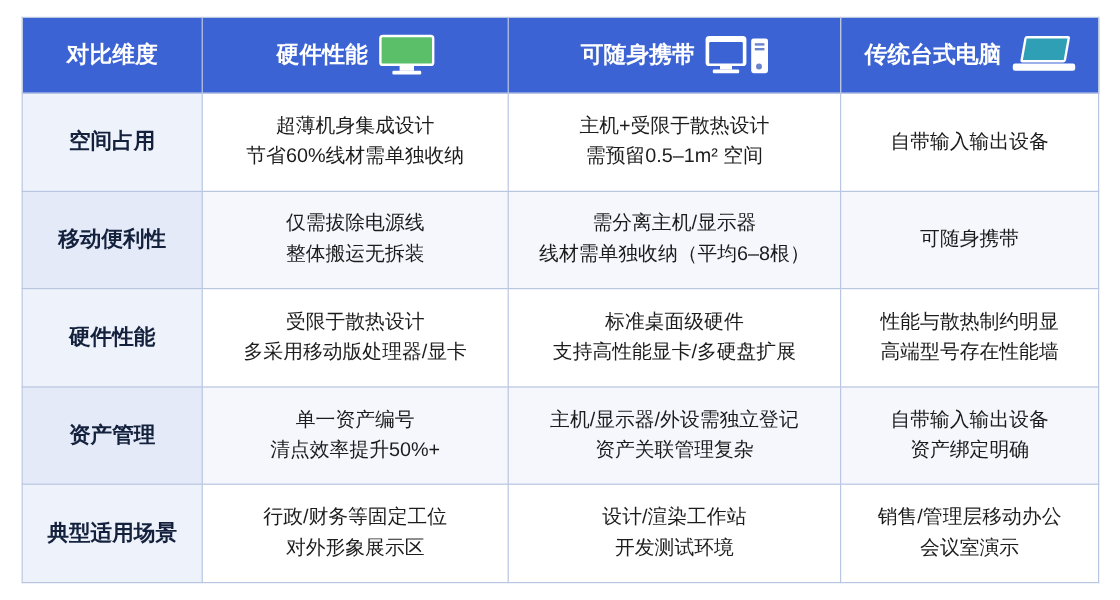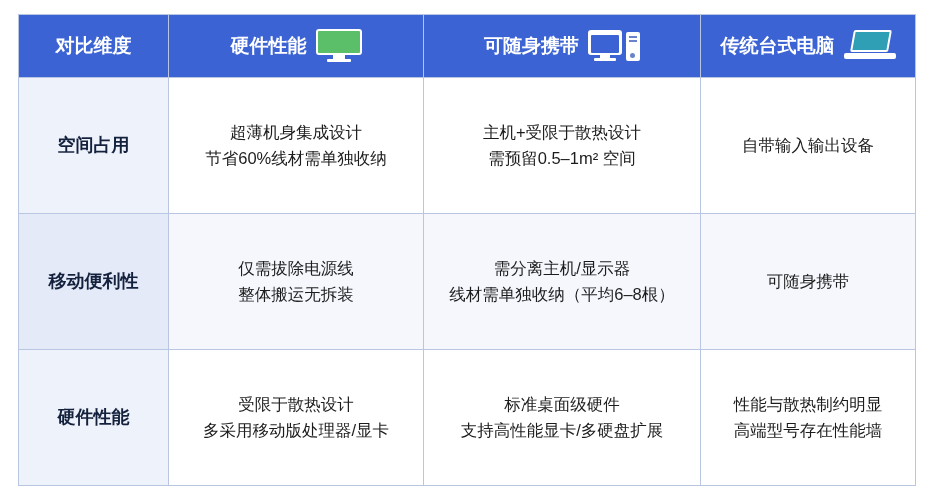--- a/index.html
+++ b/index.html
@@ -268,15 +268,57 @@
               <span>支持高性能显卡/多硬盘扩展</span>
             </div>
           </td>
           <td class="val-cell">
             <div class="cell-lines">
               <span>性能与散热制约明显</span>
               <span>高端型号存在性能墙</span>
             </div>
           </td>
         </tr>
+        <tr class="even">
+          <td class="dim-cell">资产管理</td>
+          <td class="val-cell">
+            <div class="cell-lines">
+              <span>单一资产编号</span>
+              <span>清点效率提升50%+</span>
+            </div>
+          </td>
+          <td class="val-cell">
+            <div class="cell-lines">
+              <span>主机/显示器/外设需独立登记</span>
+              <span>资产关联管理复杂</span>
+            </div>
+          </td>
+          <td class="val-cell">
+            <div class="cell-lines">
+              <span>自带输入输出设备</span>
+              <span>资产绑定明确</span>
+            </div>
+          </td>
+        </tr>
+        <tr class="odd">
+          <td class="dim-cell">典型适用场景</td>
+          <td class="val-cell">
+            <div class="cell-lines">
+              <span>行政/财务等固定工位</span>
+              <span>对外形象展示区</span>
+            </div>
+          </td>
+          <td class="val-cell">
+            <div class="cell-lines">
+              <span>设计/渲染工作站</span>
+              <span>开发测试环境</span>
+            </div>
+          </td>
+          <td class="val-cell">
+            <div class="cell-lines">
+              <span>销售/管理层移动办公</span>
+              <span>会议室演示</span>
+            </div>
+          </td>
+        </tr>
       </tbody>
   </table>
 </div>
 
 </body></html>

